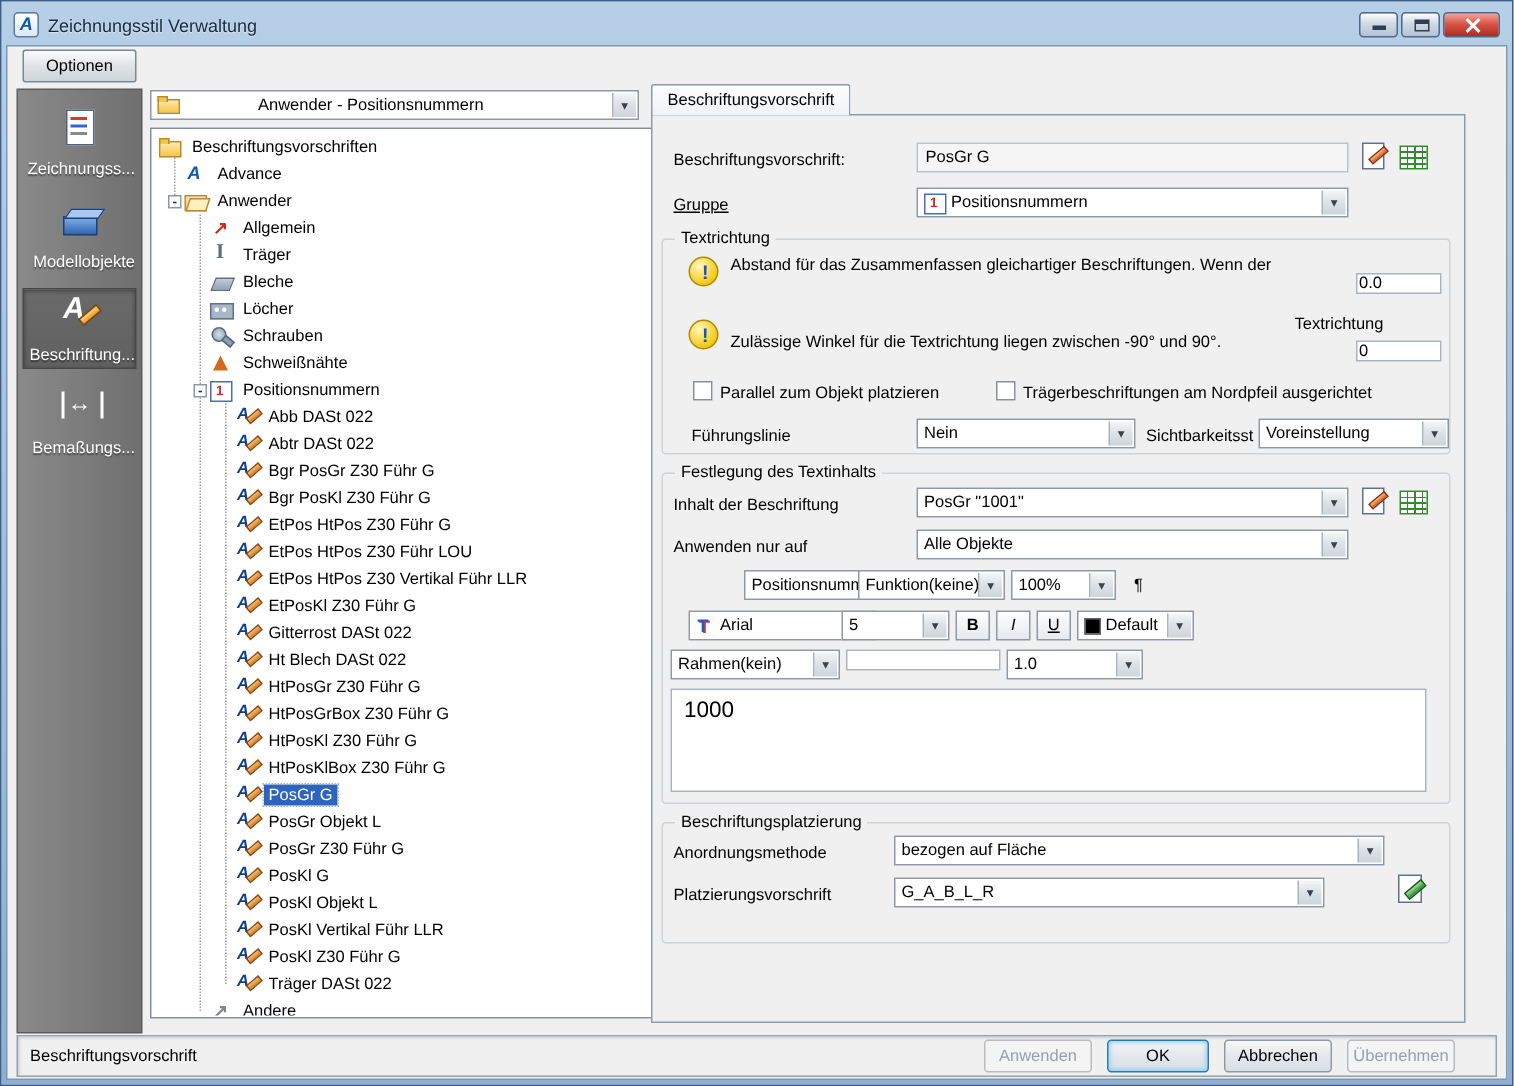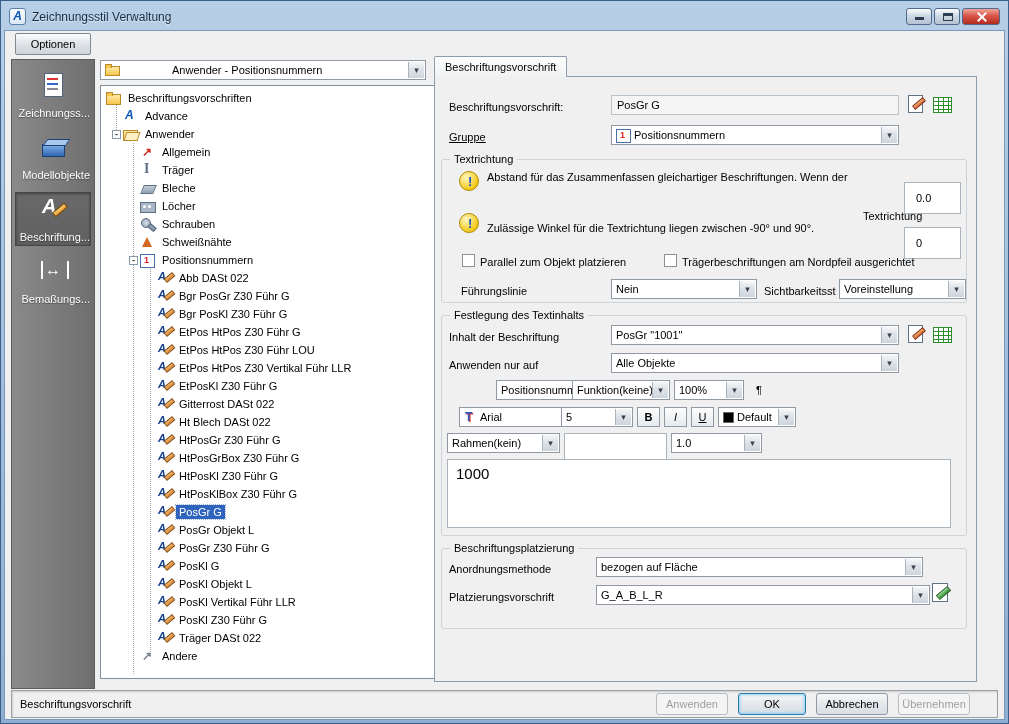--- a/index.html
+++ b/index.html
@@ -68,22 +68,22 @@
   [data-icon="dimension"] .side-icon::after { content:""; position:absolute; left:2px; top:2px;
     width:24px; height:18px; border-left:2px solid #fff; border-right:2px solid #fff; }
 
   
   .combo { position:absolute; height:20px; background:#fff; border:1px solid #8e99a3;
     display:flex; align-items:center; padding:0 18px 0 4px; white-space:nowrap; overflow:hidden; }
   .combo .dd { position:absolute; right:1px; top:1px; bottom:1px; width:16px;
     background:linear-gradient(#f5f6f7,#dde3e8 45%,#cdd5dc); border-left:1px solid #aab4bd;
     display:flex; align-items:center; justify-content:center; }
   .combo .dd::before { content:"▾"; font-size:9px; color:#39414a; }
-  .txt { position:absolute; height:32px; border:1px solid #a9b4bd; background:#fff;
-    padding:0 11px; font:inherit; }
+  .txt { position:absolute; height:14px; border:1px solid #a9b4bd; background:#fff;
+    padding:0 1px; font:inherit; }
   .ro-field { position:absolute; height:20px; border:1px solid #b9c3cc; background:#f5f5f5;
     line-height:18px; padding:0 5px; }
   .lbl { position:absolute; height:14px; line-height:14px; white-space:nowrap; }
   .group { position:absolute; border:1px solid #cdd3d8; border-radius:3px; }
   .group > .cap { position:absolute; top:-8px; left:8px; background:#f0f0f0; padding:0 4px;
     height:14px; line-height:14px; }
   .cbx { position:absolute; width:13px; height:13px; background:#fff; border:1px solid #8a9097; }
   .ibtn { position:absolute; width:22px; height:22px; }
   .fbtn { position:absolute; width:23px; height:20px; border:1px solid #8e99a3; text-align:center;
     line-height:18px; background:linear-gradient(#fdfdfd,#e6eaee); font:inherit; }
@@ -382,20 +382,25 @@
           <span class="ticon" data-name="tree-item-icon"></span>
           <span class="tlabel" data-name="tree-item-label">Positionsnummern</span>
         </div>
 
         <div class="trow" data-name="tree-item" data-depth="3" data-icon="note">
           <span class="slot"></span>
           <span class="ticon" data-name="tree-item-icon"></span>
           <span class="tlabel" data-name="tree-item-label">Abb DASt 022</span>
         </div>
 
+        <div class="trow" data-name="tree-item" data-depth="3" data-icon="note">
+          <span class="slot"></span>
+          <span class="ticon" data-name="tree-item-icon"></span>
+          <span class="tlabel" data-name="tree-item-label">Abtr DASt 022</span>
+        </div>
 
         <div class="trow" data-name="tree-item" data-depth="3" data-icon="note">
           <span class="slot"></span>
           <span class="ticon" data-name="tree-item-icon"></span>
           <span class="tlabel" data-name="tree-item-label">Bgr PosGr Z30 Führ G</span>
         </div>
 
         <div class="trow" data-name="tree-item" data-depth="3" data-icon="note">
           <span class="slot"></span>
           <span class="ticon" data-name="tree-item-icon"></span>
@@ -624,21 +629,21 @@
 
   <div class="group" style="left:440px; top:547px; width:526px; height:81px;" data-name="platzierung-group">
     <span class="cap" data-name="platzierung-group-label">Beschriftungsplatzierung</span>
   </div>
   <span class="lbl" style="left:448px; top:561px;" data-name="anordnung-label">Anordnungsmethode</span>
   <div class="combo" style="left:595px; top:556px; width:327px;" data-name="anordnung-combobox">
     <span data-name="anordnung-value">bezogen auf Fläche</span>
     <span class="dd" data-name="chevron-down-icon"></span>
   </div>
   <span class="lbl" style="left:448px; top:589px;" data-name="platzierungsvorschrift-label">Platzierungsvorschrift</span>
-  <div class="combo" style="left:595px; top:584px; width:334px;" data-name="platzierungsvorschrift-combobox">
+  <div class="combo" style="left:595px; top:584px; width:287px;" data-name="platzierungsvorschrift-combobox">
     <span data-name="platzierungsvorschrift-value">G_A_B_L_R</span>
     <span class="dd" data-name="chevron-down-icon"></span>
   </div>
   <span class="ibtn" style="left:928px; top:580px; width:24px; height:24px;" data-icon="sheet-green-pencil-icon" data-name="sheet-green-pencil-icon"></span>
 
   <div class="statusbar" data-name="status-bar">
     <span data-name="status-text">Beschriftungsvorschrift</span>
   </div>
   <div class="footer" data-name="footer-buttons">
 

